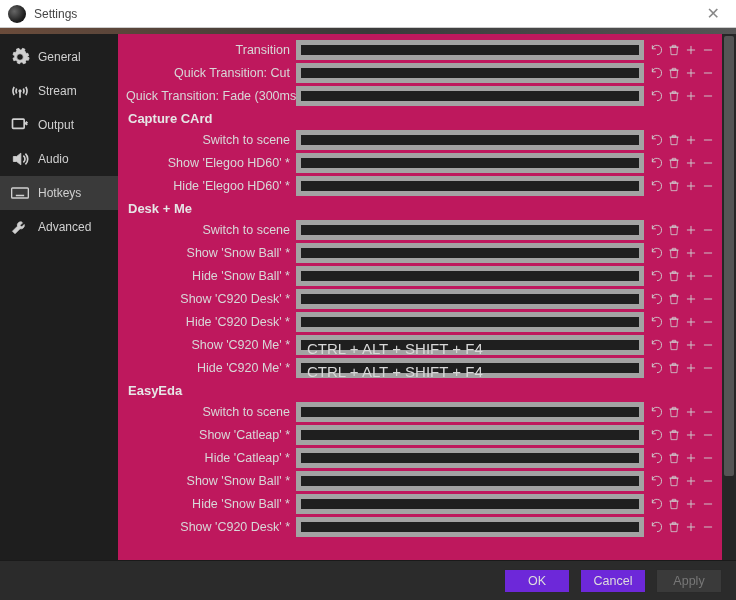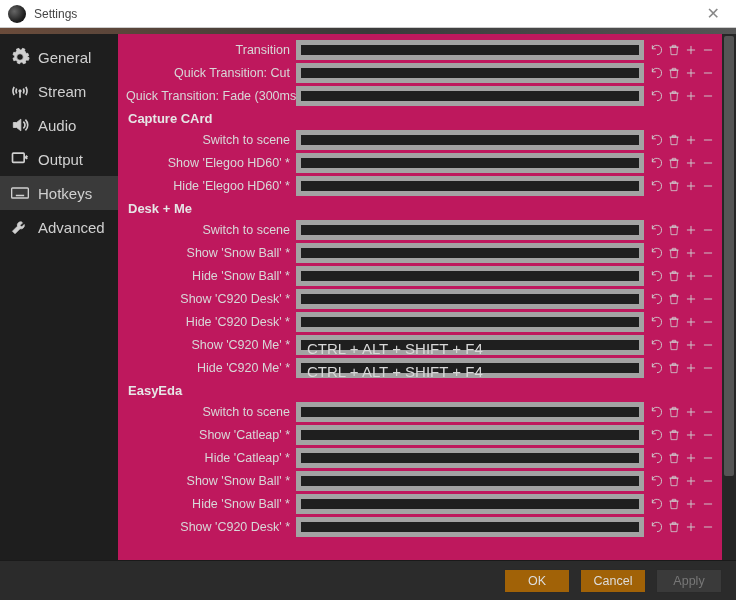--- a/index.html
+++ b/index.html
@@ -50,21 +50,21 @@
     padding-top: 6px;
     display: flex;
     flex-direction: column;
   }
   .side-item {
     display: flex;
     align-items: center;
     height: 34px;
     padding: 0 10px;
     color: #d0d0d0;
-    font-size: 15px;
+    font-size: 12px;
     cursor: default;
   }
   .side-item.active {
     background: #3a3a3a;
   }
   .side-item .icon {
     width: 20px; height: 20px;
     margin-right: 8px;
     display: inline-flex;
     align-items: center; justify-content: center;
@@ -148,21 +148,21 @@
     display: flex;
     align-items: center;
     justify-content: flex-end;
     padding-right: 14px;
     gap: 10px;
     border-top: 1px solid #1a1a1a;
   }
   .footer button {
     min-width: 66px;
     height: 24px;
-    background: #a16207;
+    background: #6d28d9;
     border: 1px solid #2a2a2a;
     color: #ddd;
     font-size: 12.5px;
     padding: 0 10px;
   }
   .footer button.disabled {
     background: #3a3a3a;
     color: #777;
   }
 </style>
@@ -194,34 +194,34 @@
             <path d="M5 7a10 10 0 000 10M8 9a6 6 0 000 6M19 7a10 10 0 010 10M16 9a6 6 0 010 6" stroke="#d0d0d0" fill="none" stroke-width="2"></path>
             <circle cx="12" cy="12" r="1.5" fill="#d0d0d0"></circle>
             <path d="M12 13v7" stroke="#d0d0d0" stroke-width="2"></path>
           </svg>
       </span>
       <span>Stream</span>
     </div>
     <div class="side-item">
       <span class="icon">
         <svg viewBox="0 0 24 24">
+            <rect x="3" y="5" width="14" height="11" rx="1" stroke="#d0d0d0" fill="none" stroke-width="2"></rect>
+            <path d="M17 10h4m0 0l-2-2m2 2l-2 2" stroke="#d0d0d0" fill="none" stroke-width="2"></path>
+          </svg>
+      </span>
+      <span>Output</span>
+    </div>
+    <div class="side-item">
+      <span class="icon">
+        <svg viewBox="0 0 24 24">
             <path d="M4 9v6h4l5 4V5L8 9H4z" fill="#d0d0d0"></path>
             <path d="M16 8a5 5 0 010 8M18.5 5.5a9 9 0 010 13" stroke="#d0d0d0" fill="none" stroke-width="2"></path>
           </svg>
       </span>
       <span>Audio</span>
-    </div>
-    <div class="side-item">
-      <span class="icon">
-        <svg viewBox="0 0 24 24">
-            <rect x="3" y="5" width="14" height="11" rx="1" stroke="#d0d0d0" fill="none" stroke-width="2"></rect>
-            <path d="M17 10h4m0 0l-2-2m2 2l-2 2" stroke="#d0d0d0" fill="none" stroke-width="2"></path>
-          </svg>
-      </span>
-      <span>Output</span>
     </div>
     <div class="side-item active">
       <span class="icon">
         <svg viewBox="0 0 24 24">
             <rect x="2" y="6" width="20" height="12" rx="1" stroke="#d0d0d0" fill="none" stroke-width="1.6"></rect>
             <path d="M5 9h.01M8 9h.01M11 9h.01M14 9h.01M17 9h.01M5 12h.01M8 12h.01M11 12h.01M14 12h.01M17 12h.01M7 15h10" stroke="#d0d0d0" stroke-width="1.6"></path>
           </svg>
       </span>
       <span>Hotkeys</span>
     </div>

